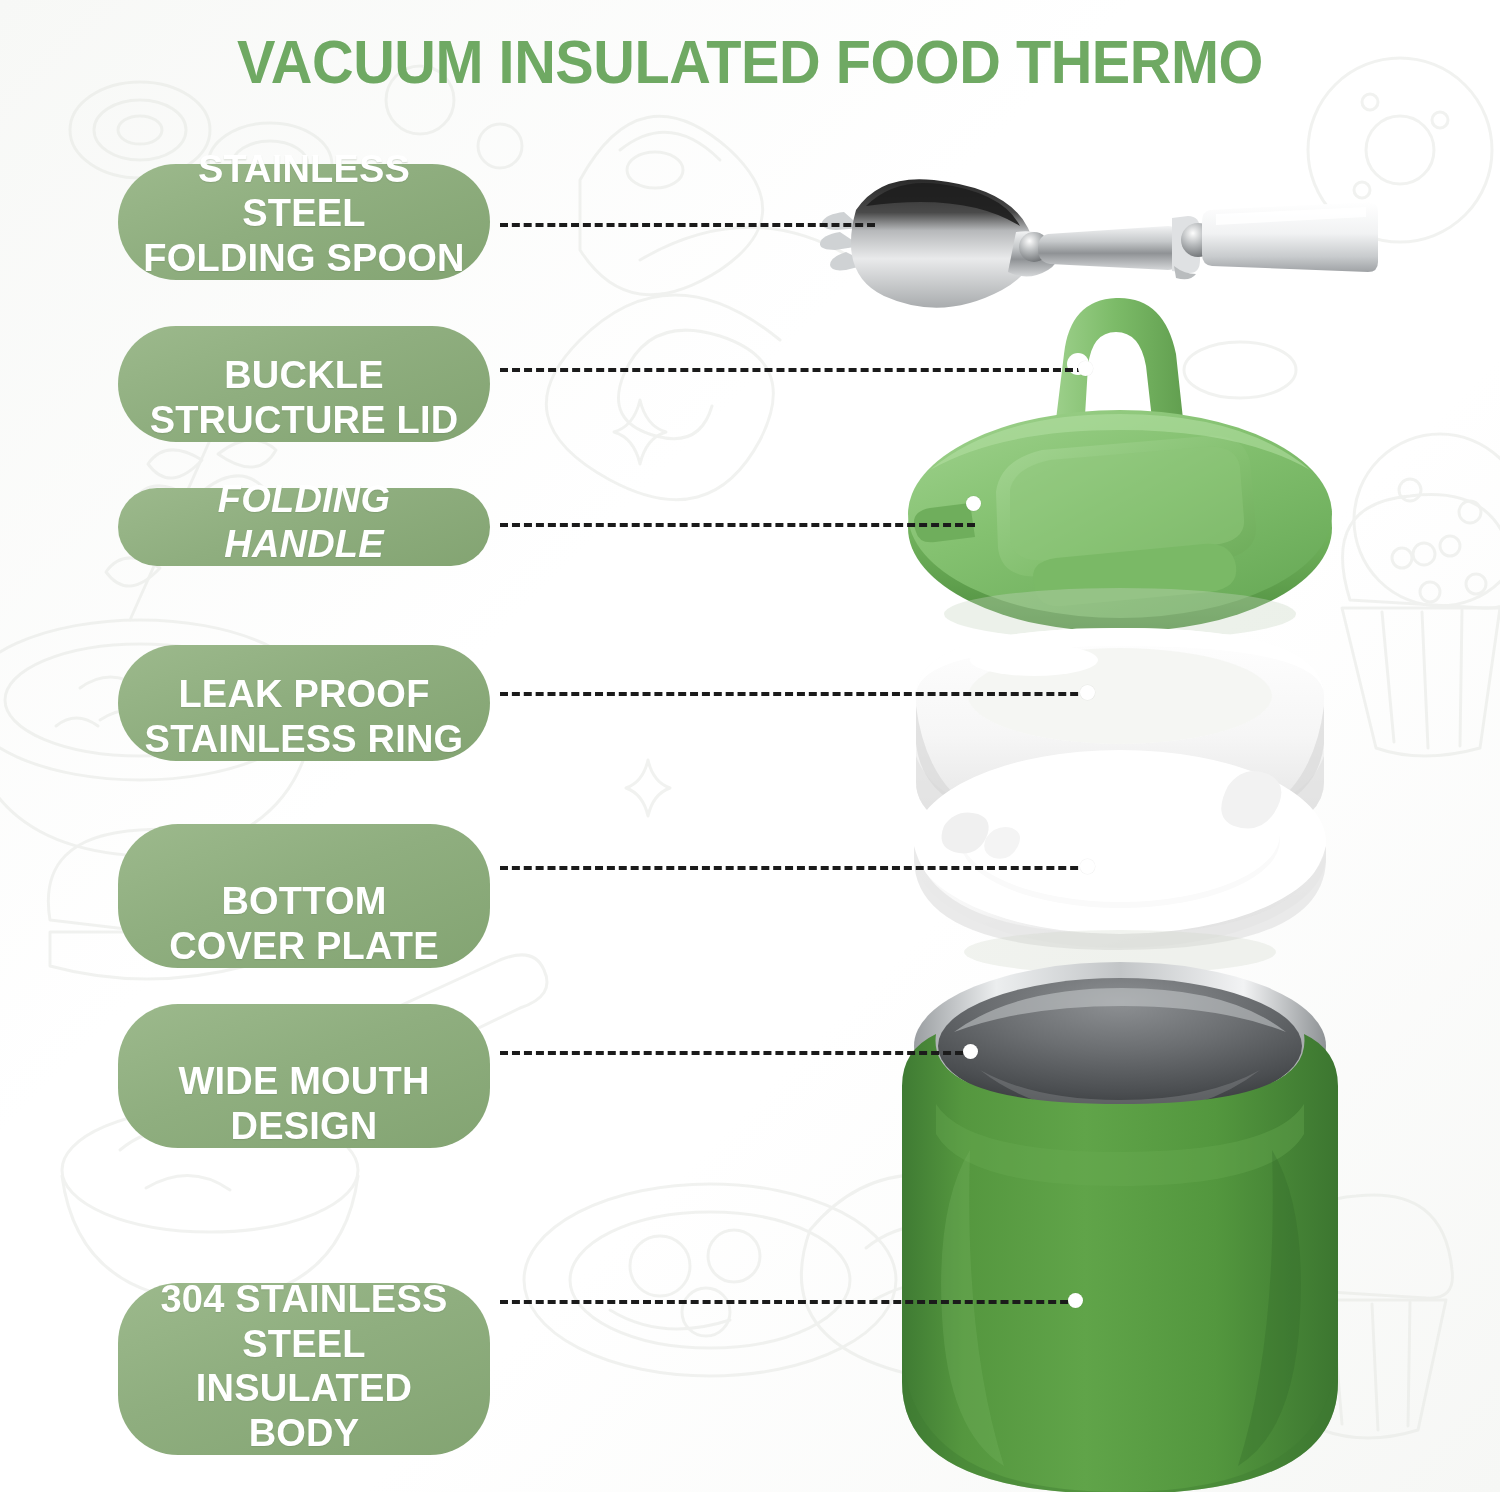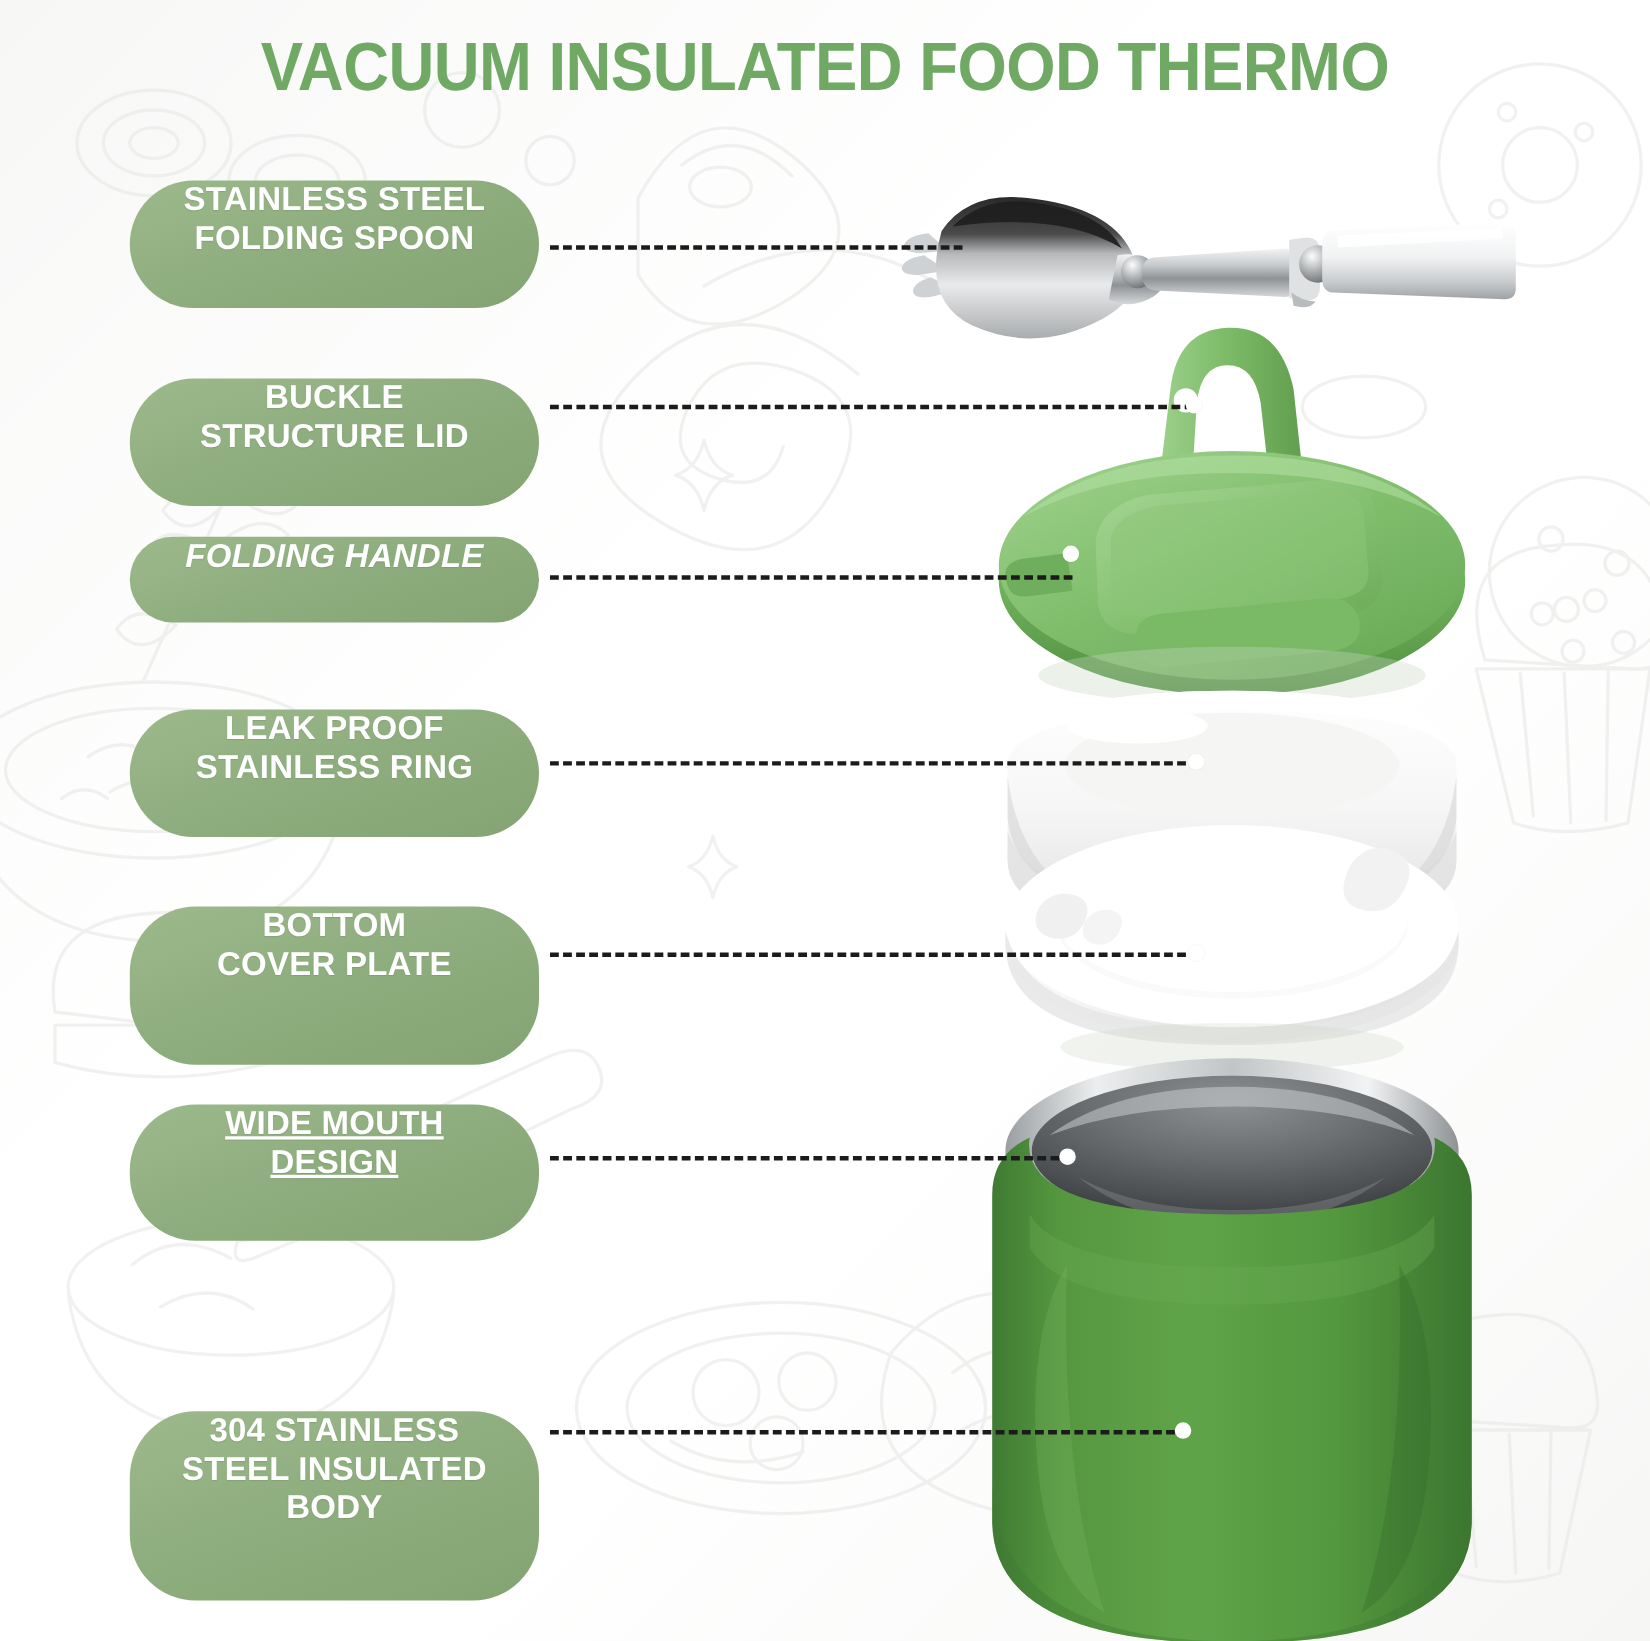--- a/index.html
+++ b/index.html
@@ -40,25 +40,25 @@
 
   
   .pill {
     position: absolute;
     left: 118px;
     width: 372px;
     border-radius: 60px;
     background: linear-gradient(160deg,#9cb98c 0%,#8fae7f 45%,#83a472 100%);
     color: #ffffff;
     display: flex;
-    align-items: flex-start;
+    align-items: flex-end;
     justify-content: center;
     text-align: center;
     font-weight: 700;
-    font-size: 30px;
+    font-size: 38px;
     line-height: 1.17;
     letter-spacing: 0.2px;
     padding: 0 18px;
     text-shadow: 0 1px 1px rgba(90,115,80,.25);
   }
   .pill span { display: block; white-space: pre-line; }
 
   
   .leader {
     position: absolute;
@@ -406,21 +406,21 @@
   </div>
 
   <div id="callout-layer">
       <div class="leader" style="left: 500px; top: 223px; width: 375px;"></div>
       <div class="pill" style="top: 164px; height: 116px;">
         <span>STAINLESS STEEL
 FOLDING SPOON</span>
       </div>
       <div class="leader" style="left: 500px; top: 368px; width: 585px;"></div>
       <div class="dot" style="left: 1078px; top: 361px;"></div>
-      <div class="pill" style="top: 326px; height: 116px; margin-top: 18px;">
+      <div class="pill" style="top: 326px; height: 116px;">
         <span>BUCKLE
 STRUCTURE LID</span>
       </div>
       <div class="leader" style="left: 500px; top: 523px; width: 475px;"></div>
       <div class="dot" style="left: 966px; top: 496px;"></div>
       <div class="pill" style="top: 488px; height: 78px; font-style: italic;">
         <span>FOLDING HANDLE</span>
       </div>
       <div class="leader" style="left: 500px; top: 692px; width: 590px;"></div>
       <div class="dot" style="left: 1080px; top: 685px;"></div>
@@ -429,21 +429,21 @@
 STAINLESS RING</span>
       </div>
       <div class="leader" style="left: 500px; top: 866px; width: 590px;"></div>
       <div class="dot" style="left: 1080px; top: 859px;"></div>
       <div class="pill" style="top: 824px; height: 144px;">
         <span>BOTTOM
 COVER PLATE</span>
       </div>
       <div class="leader" style="left: 500px; top: 1051px; width: 475px;"></div>
       <div class="dot" style="left: 963px; top: 1044px;"></div>
-      <div class="pill" style="top: 1004px; height: 124px; text-decoration: underline;">
+      <div class="pill" style="top: 1004px; height: 144px;">
         <span>WIDE MOUTH
 DESIGN</span>
       </div>
       <div class="leader" style="left: 500px; top: 1300px; width: 580px;"></div>
       <div class="dot" style="left: 1068px; top: 1293px;"></div>
       <div class="pill" style="top: 1283px; height: 172px;">
         <span>304 STAINLESS
 STEEL INSULATED
 BODY</span>
       </div>

